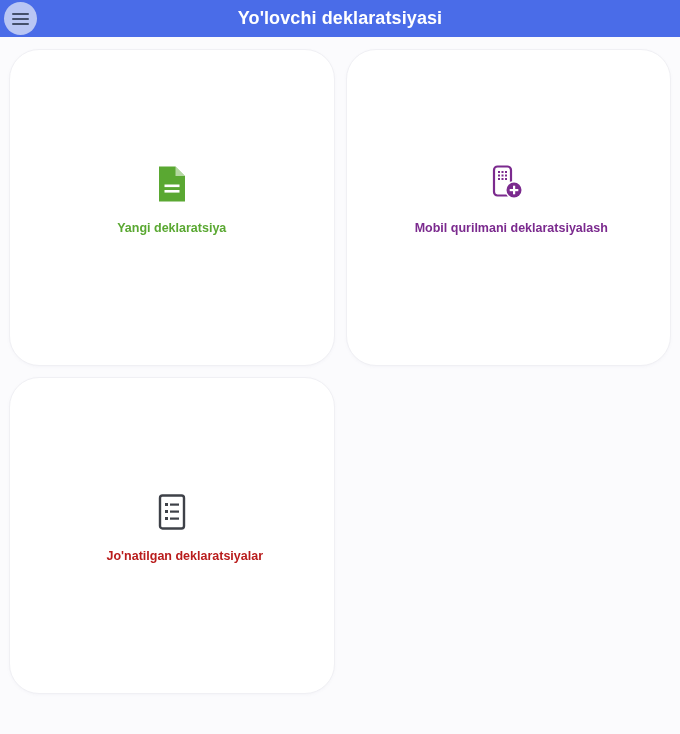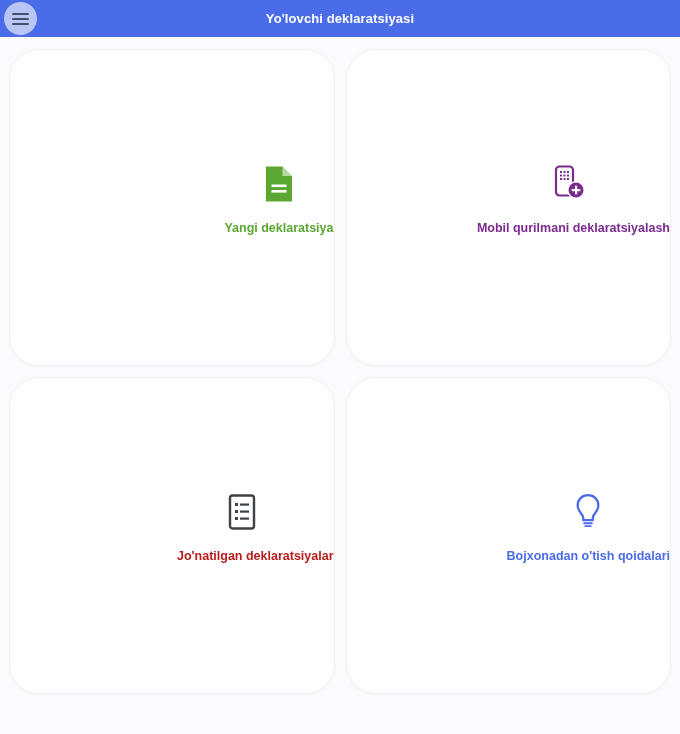--- a/index.html
+++ b/index.html
@@ -48,21 +48,21 @@
   .menu-btn .bars i {
     display: block;
     height: 2px;
     background: #45506b;
     border-radius: 1px;
     margin: 3px 0;
   }
 
   .appbar-title {
     color: #ffffff;
-    font-size: 13px;
+    font-size: 18px;
     font-weight: 700;
     letter-spacing: 0.1px;
     white-space: nowrap;
   }
 
   
   .grid {
     padding: 12px 9px 0 9px;
     display: grid;
     grid-template-columns: 1fr 1fr;
@@ -71,21 +71,21 @@
     row-gap: 11px;
   }
 
   .card {
     background: #ffffff;
     border: 1px solid #f0f0f4;
     border-radius: 30px;
     box-shadow: 0 1px 3px rgba(120, 120, 150, 0.05);
     display: flex;
     flex-direction: column;
-    align-items: flex-end;
+    align-items: center;
     justify-content: center;
     cursor: pointer;
     position: relative;
   }
 
   .card-inner {
     display: flex;
     flex-direction: column;
     align-items: center;
     
@@ -181,26 +181,14 @@
             <rect x="12" y="16.5" width="9" height="2.2"></rect>
             <rect x="7" y="23" width="3" height="3"></rect>
             <rect x="12" y="23.5" width="9" height="2.2"></rect>
           </g>
         </svg>
       </div>
       <div class="card-label label-gray">Jo'natilgan deklaratsiyalar</div>
     </div>
   </div>
 
-  <div class="card">
-    <div class="card-inner">
-      <div class="card-icon">
-        <svg width="30" height="38" viewBox="0 0 30 38" aria-hidden="true">
-          <path d="M15 2.2c-6 0-10.3 4.4-10.3 10 0 3.9 2 6.6 3.6 8.6 1.2 1.5 1.9 2.5 1.9 4.1v2.3h9.6v-2.3c0-1.6.7-2.6 1.9-4.1 1.6-2 3.6-4.7 3.6-8.6 0-5.6-4.3-10-10.3-10z" fill="none" stroke="#4a6ce8" stroke-width="2.3" stroke-linejoin="round"></path>
-          <rect x="10.2" y="29.3" width="9.6" height="1.9" rx="0.9" fill="#4a6ce8"></rect>
-          <rect x="11.4" y="32.2" width="7.2" height="1.9" rx="0.9" fill="#4a6ce8"></rect>
-        </svg>
-      </div>
-      <div class="card-label label-blue">Bojxonadan o'tish qoidalari</div>
-    </div>
-  </div>
 
 </div>
 
 </body></html>

